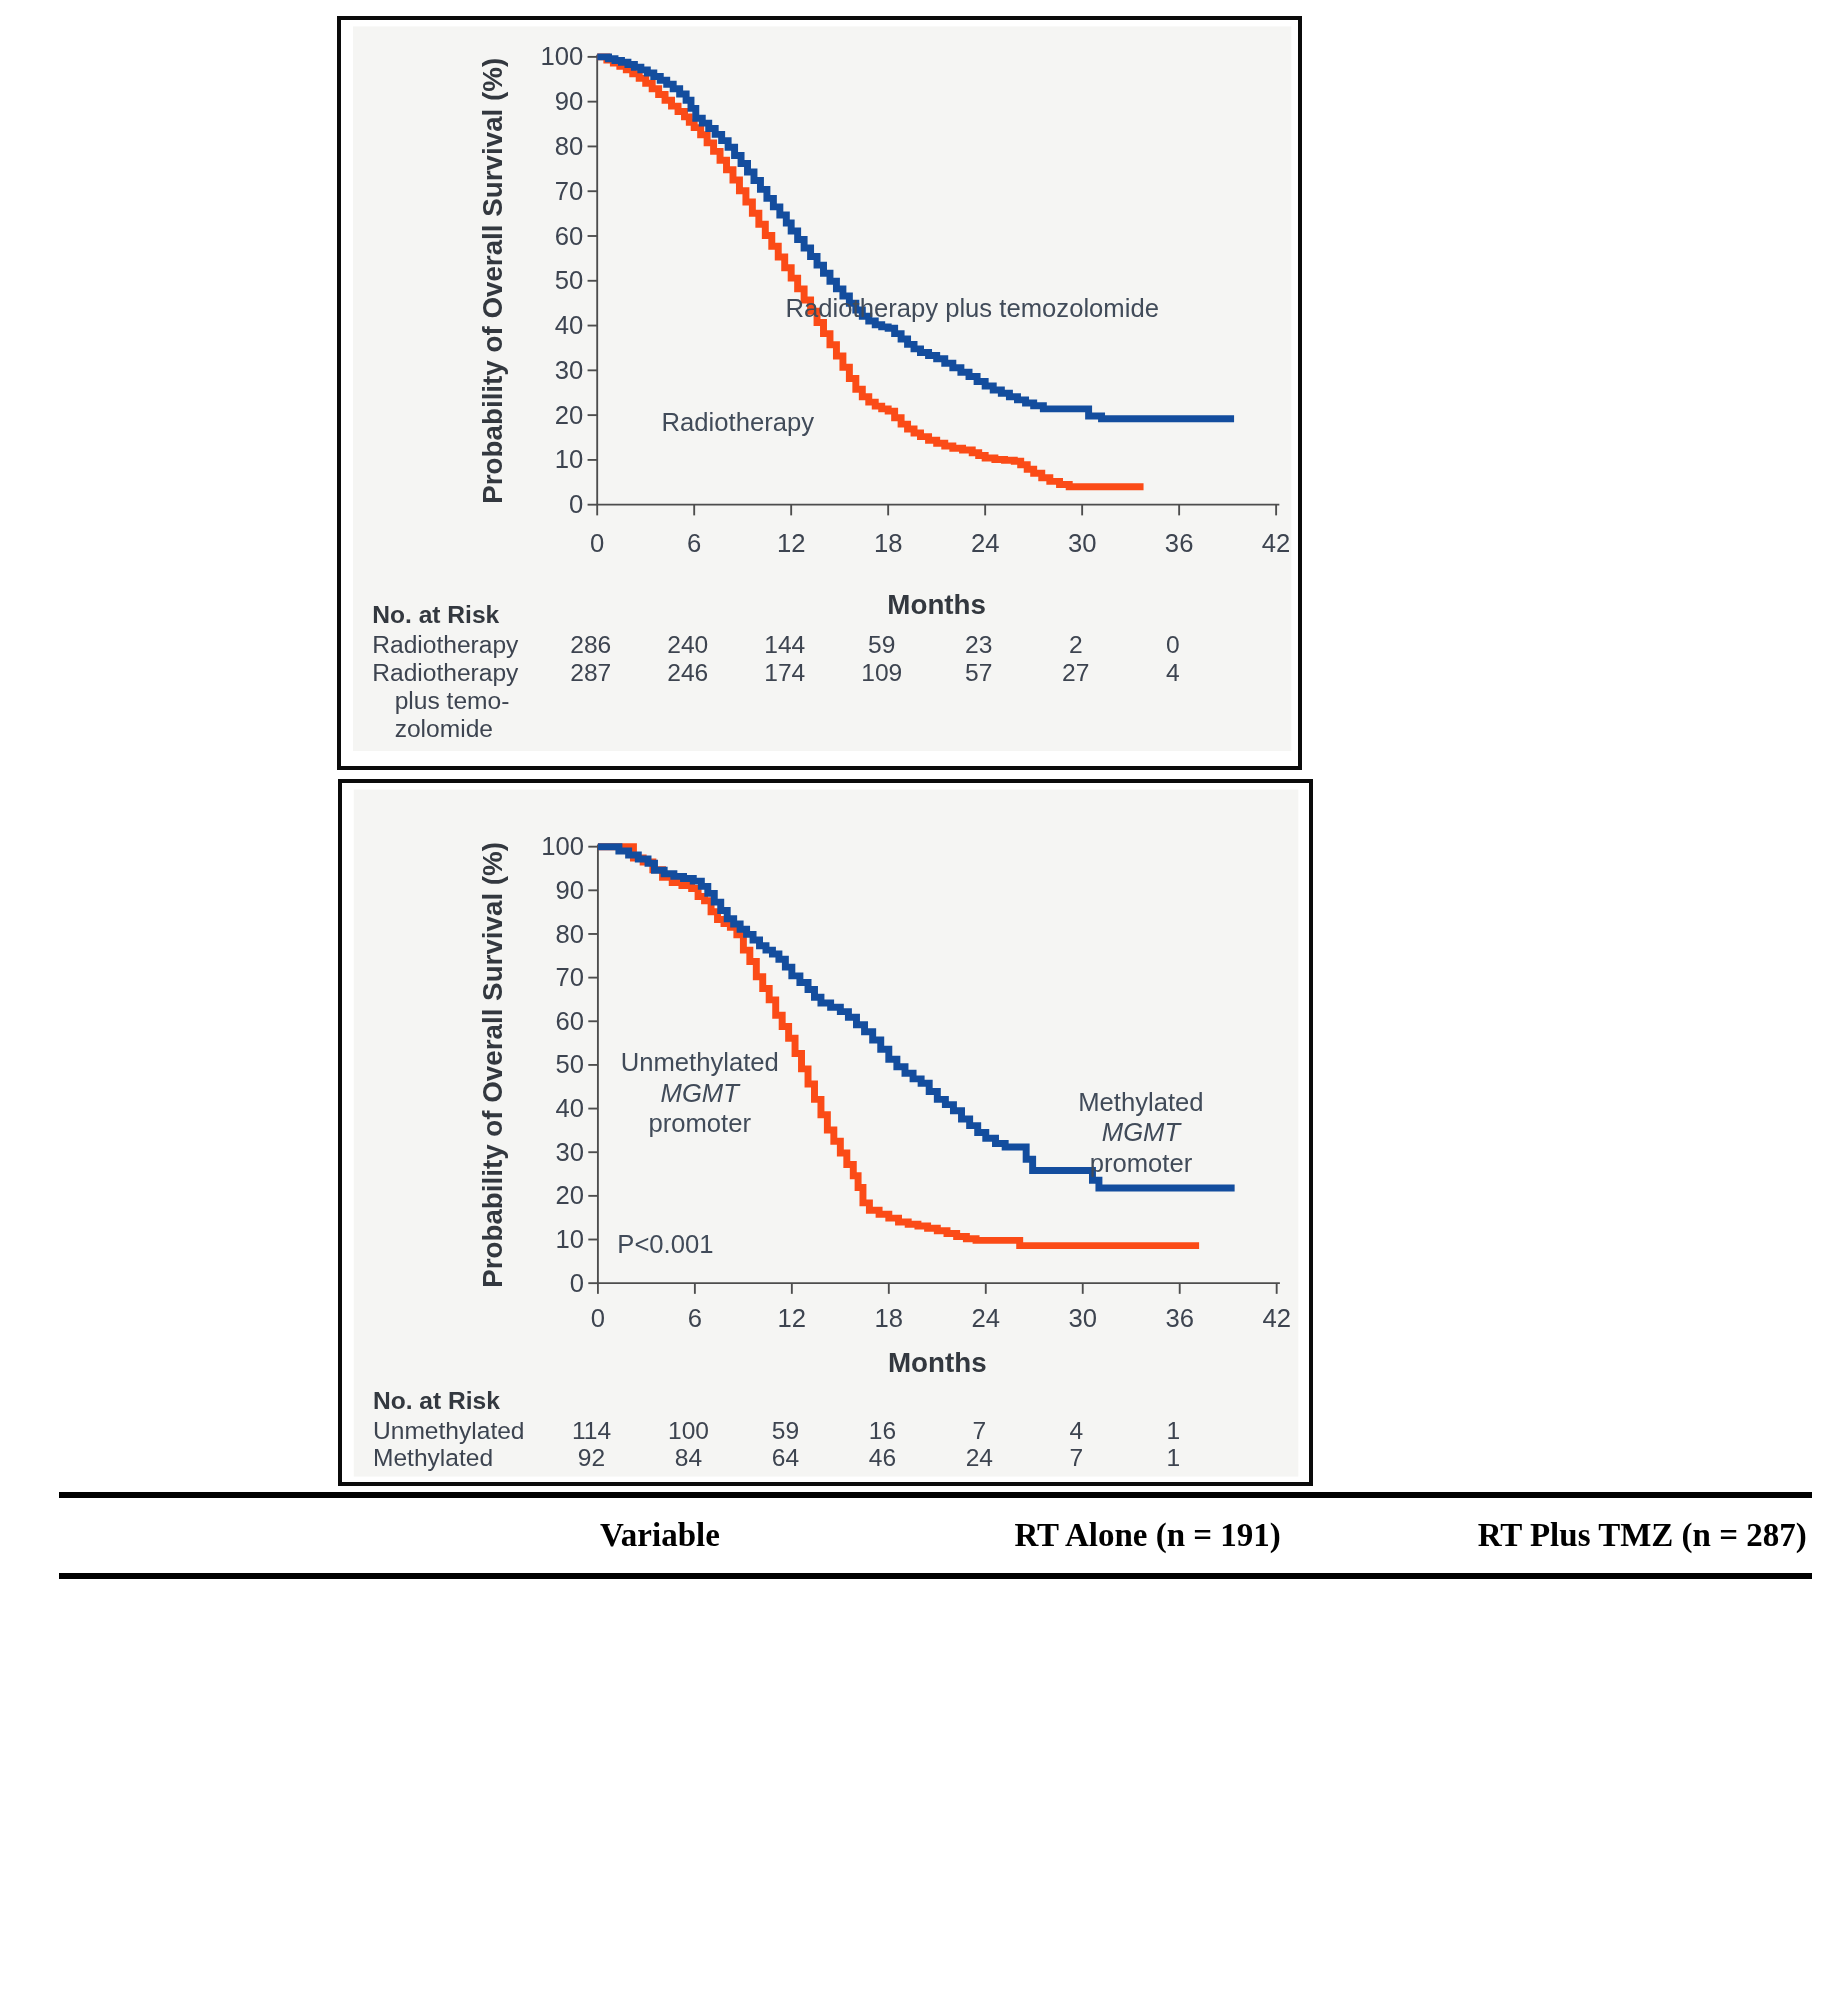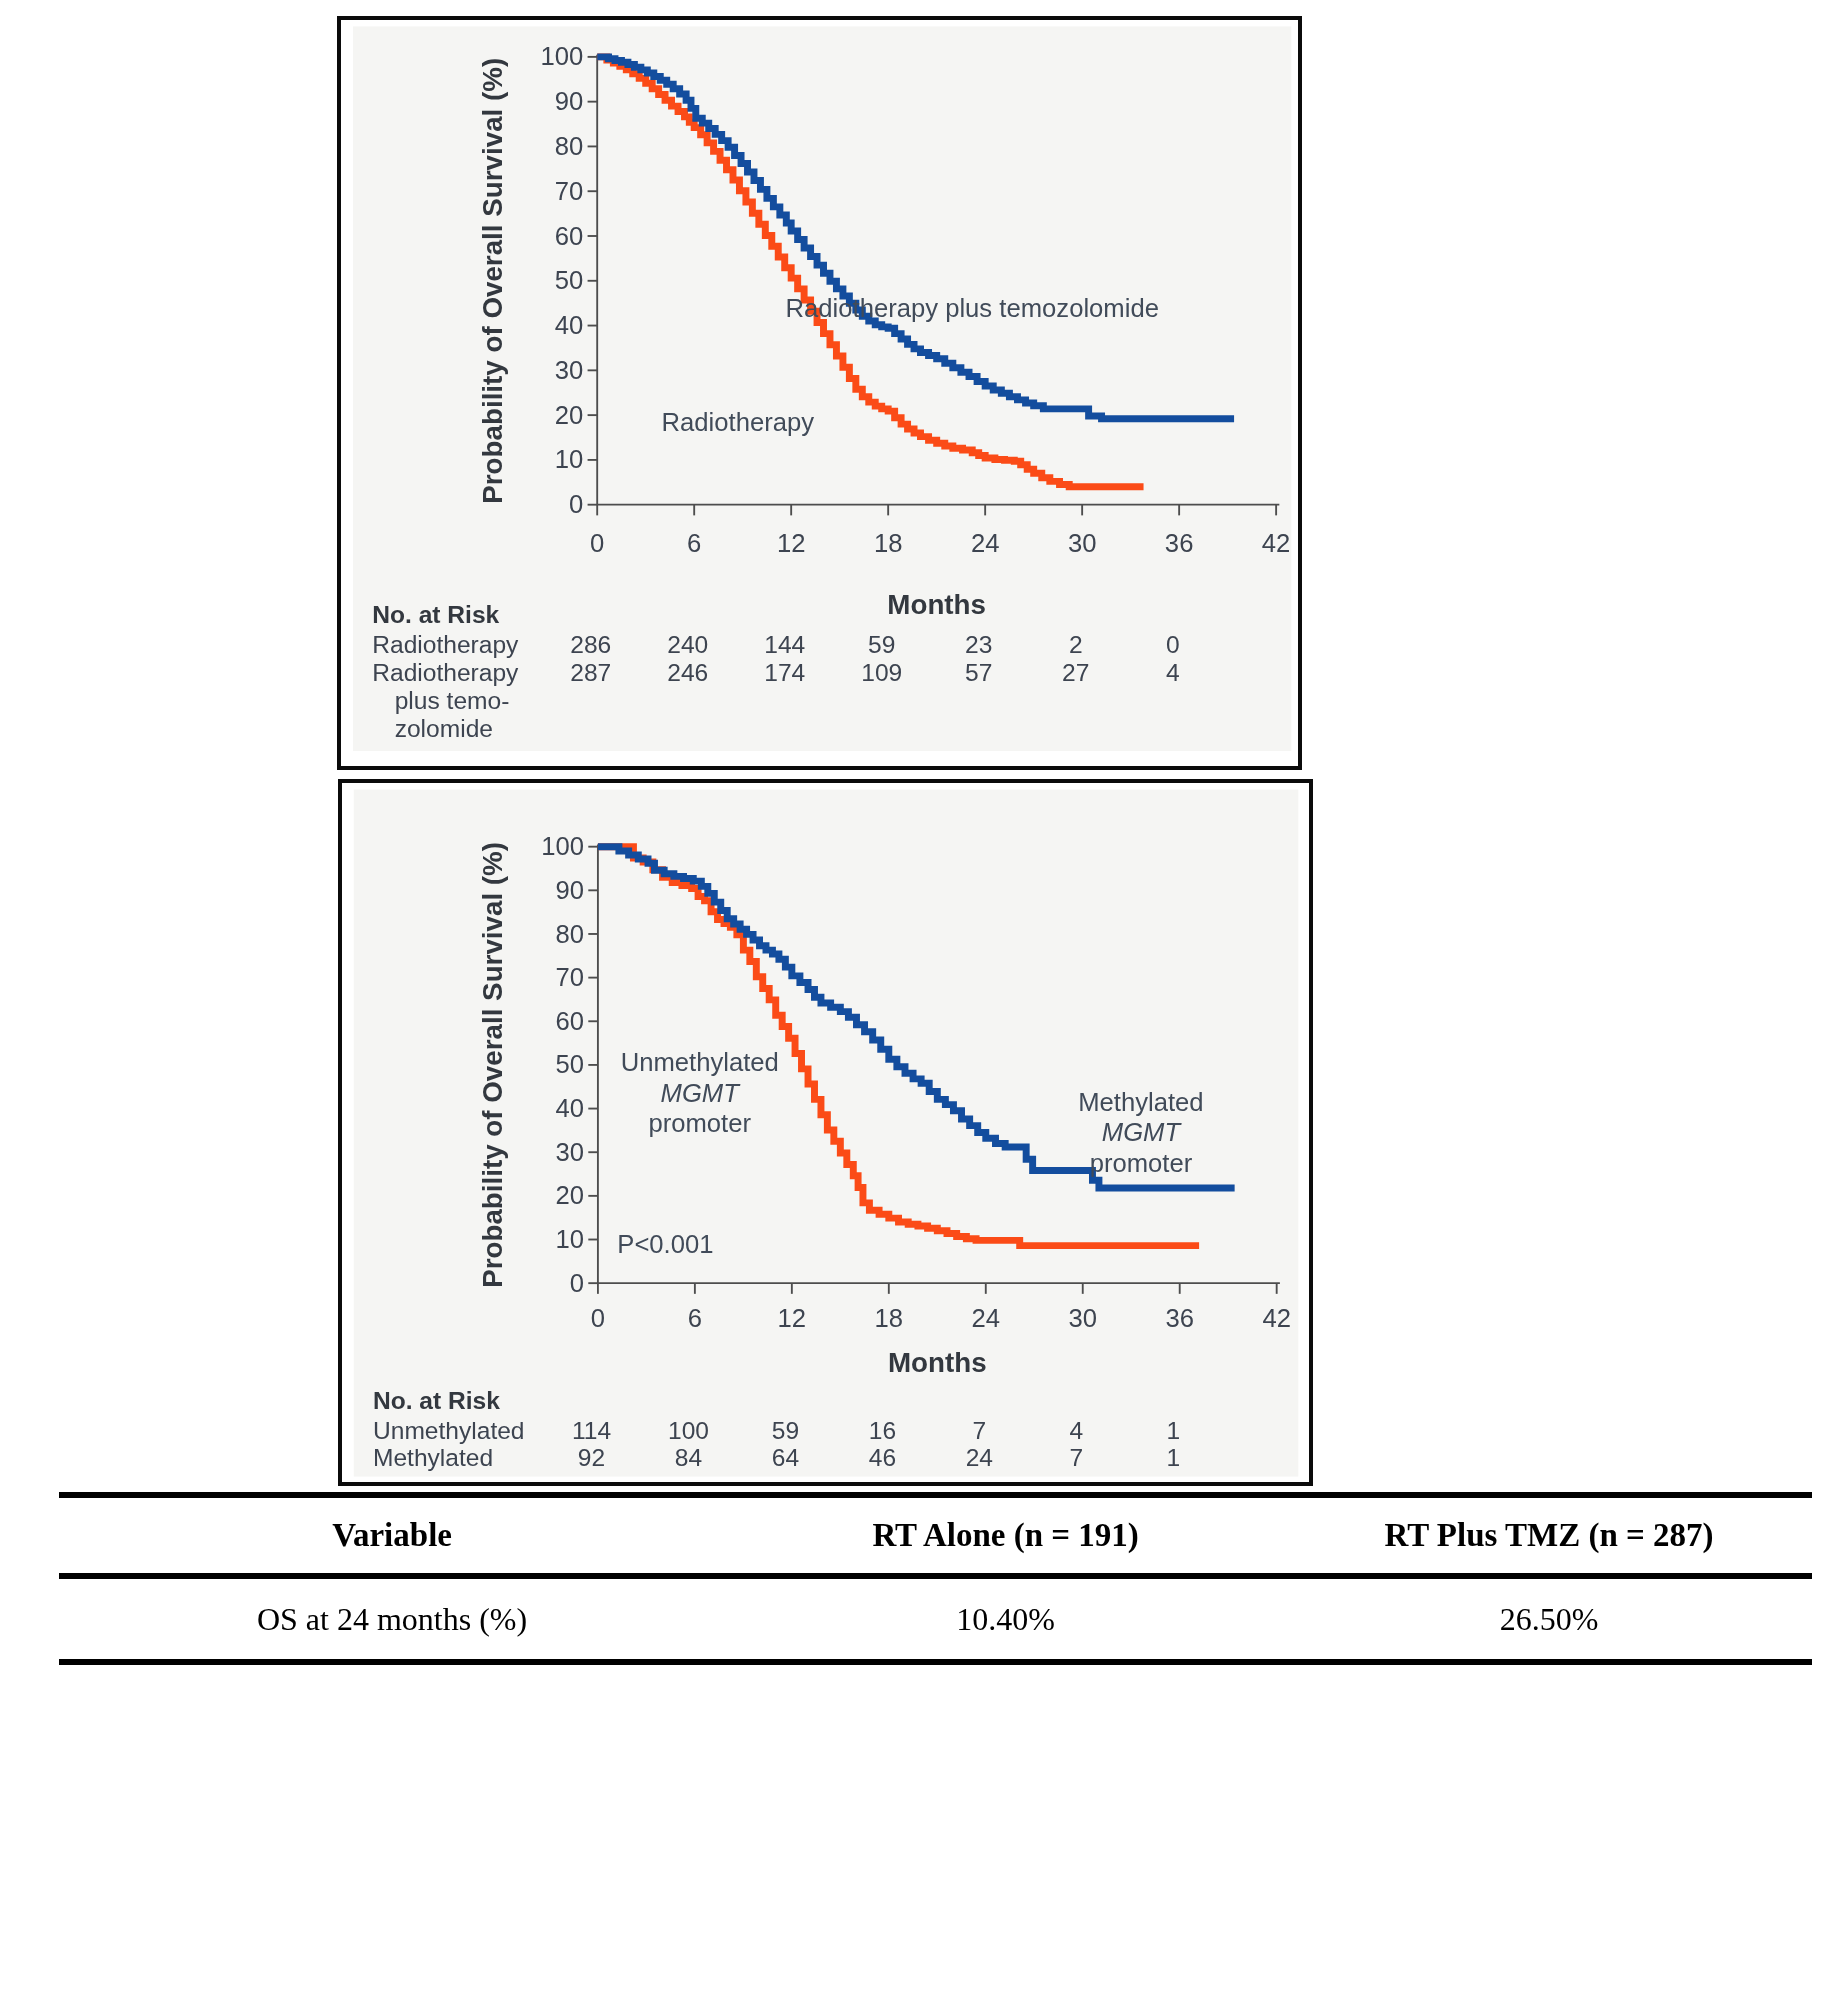--- a/index.html
+++ b/index.html
@@ -6,21 +6,21 @@
   .page{position:relative;width:1834px;height:2015px;background:#ffffff;overflow:hidden;
         font-family:"Liberation Sans",sans-serif;}
   .km-panel{position:absolute;margin:0;background:#ffffff;border:4.3px solid #0b0b0b;}
   #panel-0{left:337px;top:16px;width:957px;height:746px;}
   #panel-1{left:338px;top:779px;width:967px;height:699px;}
   .km-panel svg{display:block;width:100%;height:100%;}
   .results{position:absolute;left:59px;top:1492px;width:1753px;border-collapse:collapse;
            font-family:"Liberation Serif",serif;color:#000;}
   .results{border-top:6.4px solid #000;}
   .results tr{border-bottom:6.4px solid #000;}
-  .results th{font-weight:bold;font-size:33px;height:75px;text-align:center;padding:0 5.3px;}
+  .results th{font-weight:bold;font-size:33px;height:75px;text-align:right;padding:0 5.3px;}
   .results td{font-size:32px;height:80px;text-align:center;padding:0 5.3px;}
   .col-var{width:38%;} .col-rt{width:32%;} .col-tmz{width:30%;}
 </style>
 </head>
 <body>
 
 <div class="page">
   <figure id="panel-0" class="km-panel">
       <svg viewBox="0 0 1790 1396">
         <rect x="22" y="12" width="1756" height="1356" fill="#f5f5f3"></rect>
@@ -171,21 +171,16 @@
         <col class="col-tmz">
     </colgroup>
     <thead>
         <tr>
           <th>Variable</th>
           <th>RT Alone (n = 191)</th>
           <th>RT Plus TMZ (n = 287)</th>
         </tr>
       </thead>
     <tbody>
-        <tr>
-          <td>OS at 24 months (%)</td>
-          <td>10.40%</td>
-          <td>26.50%</td>
-        </tr>
       </tbody>
   </table>
 </div>
 
 
 </body></html>

